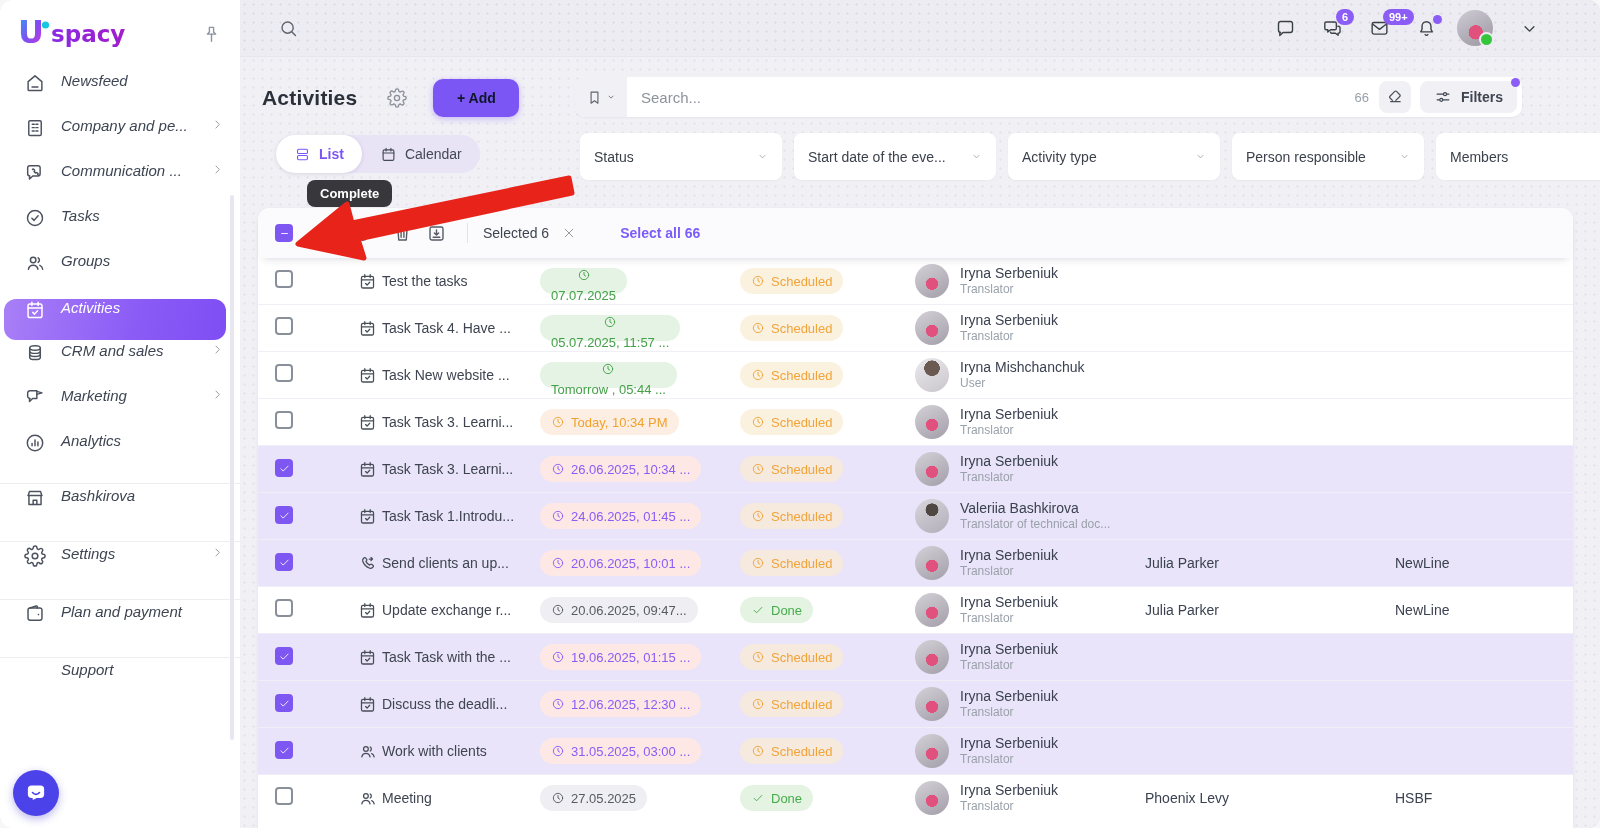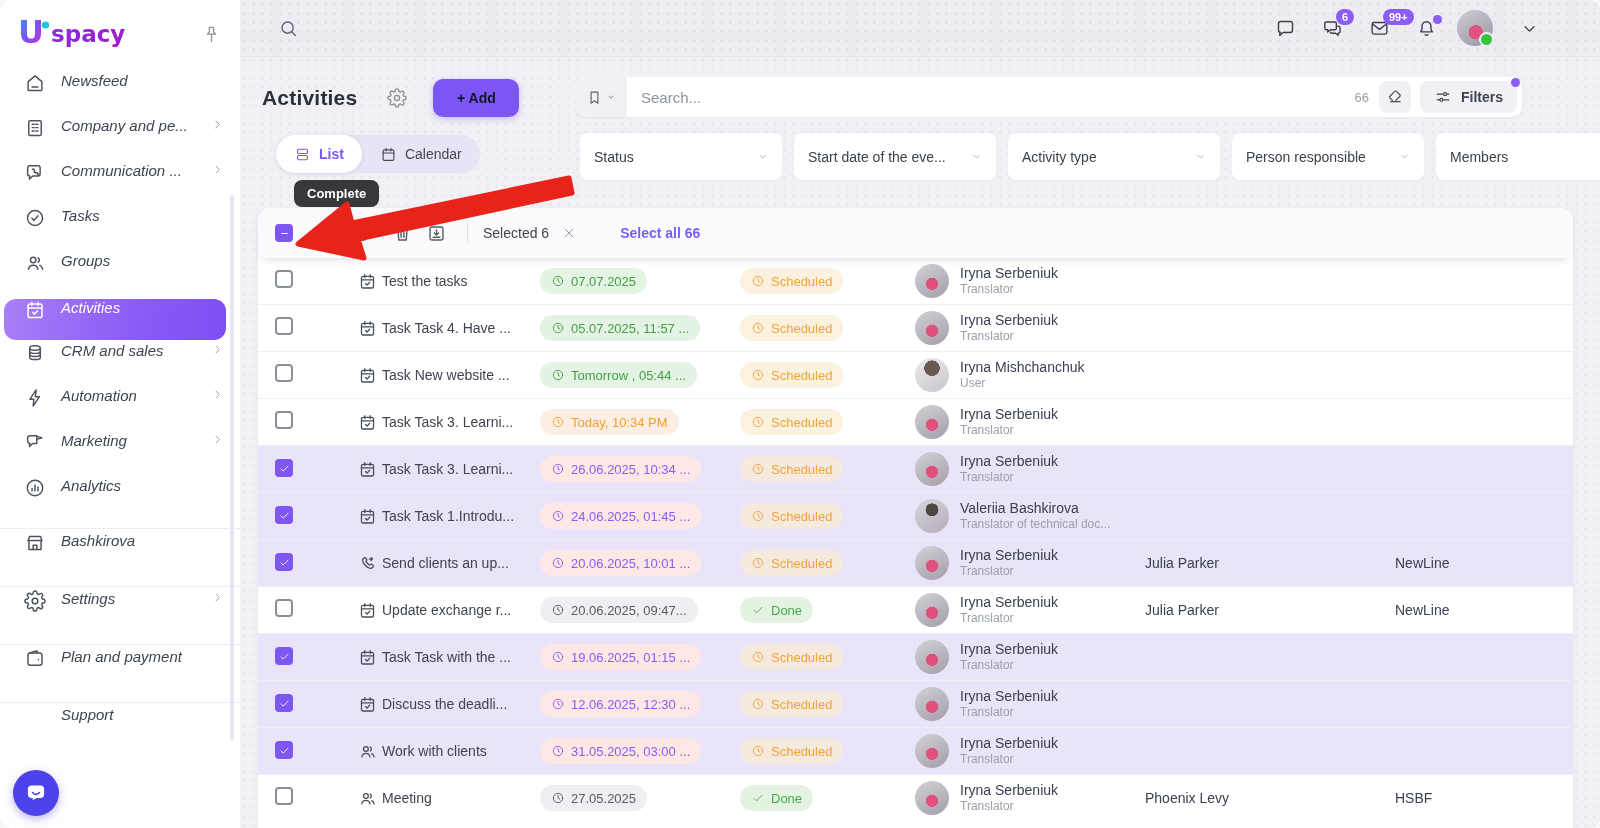--- a/index.html
+++ b/index.html
@@ -81,37 +81,37 @@
   .col-person{flex:0 0 230px;display:flex;align-items:center;gap:11px;}
   .col-participant{flex:0 0 250px;font-size:14px;color:#3a4150;}
   .col-company{flex:1;font-size:14px;color:#3a4150;}
 
   .cbx{width:18px;height:18px;border-radius:4px;border:2px solid #8a909a;background:#fff;display:inline-flex;align-items:center;justify-content:center;cursor:pointer;box-sizing:border-box;}
   .cbx.on,.cbx.ind{background:#7e57f2;border-color:#7e57f2;color:#fff;}
   .cbx .ic{width:13px;height:13px;}
 
   .chip{display:inline-flex;align-items:center;gap:6px;height:26px;border-radius:13px;padding:0 11px;font-size:13px;white-space:nowrap;}
   .chip .ic{width:14px;height:14px;flex:0 0 14px;}
-  .d-green{background:#e4f3e4;color:#43a047;}
+  .d-green{background:#e4f3e4;color:#43a047;flex-direction:column;}
   .d-red{background:#fde8e6;color:#8b5cf6;}
   .d-orange{background:#fdeee3;color:#f0a22c;}
   .d-grey{background:#efeef2;color:#565b63;}
   .s-scheduled{background:#fbf1df;color:#f0a43a;}
   .row.sel .s-scheduled{background:#f6e9dd;}
   .s-done{background:#e4f3e2;color:#47ab4d;}
 
   .avatar{width:34px;height:34px;border-radius:50%;flex:0 0 34px;}
   .av-iryna-s{background:radial-gradient(circle at 50% 58%,#e0517e 0 23%,transparent 24%),linear-gradient(150deg,#d4d1d8 0%,#a39ea8 100%);}
   .av-iryna-m{background:radial-gradient(circle at 50% 30%,#6b5a52 0 26%,transparent 27%),linear-gradient(150deg,#eceaee 0%,#c9c5cc 100%);}
   .av-valeriia{background:radial-gradient(circle at 50% 32%,#4e4742 0 22%,transparent 23%),linear-gradient(150deg,#d9d6dc 0%,#b2adb8 100%);}
   .pcol{display:flex;flex-direction:column;line-height:1.25;}
   .pname{font-size:14px;color:#3a4150;}
   .prole{font-size:12px;color:#9aa1aa;}
 
-  .tooltip{position:absolute;left:54px;top:124px;background:#37373c;color:#fff;font-size:13px;font-weight:bold;padding:6px 13px;border-radius:8px;z-index:9;}
+  .tooltip{position:absolute;left:67px;top:124px;background:#37373c;color:#fff;font-size:13px;font-weight:bold;padding:6px 13px;border-radius:8px;z-index:9;}
   .arrow-svg{position:absolute;left:0;top:0;width:1360px;height:772px;z-index:10;pointer-events:none;}
 
   .ic{display:block;}
 </style>
 </head>
 <body>
 
 <div class="app">
 
   <aside class="sidebar">
@@ -221,33 +221,20 @@
           <span class="side-label">CRM and sales</span>
           <span class="chev">
             <svg class="ic" style="width:15px;height:15px" viewBox="0 0 24 24" fill="none" stroke="currentColor" stroke-width="1.6" stroke-linecap="round" stroke-linejoin="round">
               <path d="M9.5 6.5 15 12l-5.5 5.5"></path>
             </svg>
           </span>
         </div>
         <div class="side-item">
           <span class="side-ic">
             <svg class="ic" style="width:22px;height:22px" viewBox="0 0 24 24" fill="none" stroke="currentColor" stroke-width="1.6" stroke-linecap="round" stroke-linejoin="round">
-              <path d="M13.2 3.2 6.4 13.4h4.4L10 20.8l6.8-10.2h-4.4z"></path>
-            </svg>
-          </span>
-          <span class="side-label">Automation</span>
-          <span class="chev">
-            <svg class="ic" style="width:15px;height:15px" viewBox="0 0 24 24" fill="none" stroke="currentColor" stroke-width="1.6" stroke-linecap="round" stroke-linejoin="round">
-              <path d="M9.5 6.5 15 12l-5.5 5.5"></path>
-            </svg>
-          </span>
-        </div>
-        <div class="side-item">
-          <span class="side-ic">
-            <svg class="ic" style="width:22px;height:22px" viewBox="0 0 24 24" fill="none" stroke="currentColor" stroke-width="1.6" stroke-linecap="round" stroke-linejoin="round">
               <path d="M4 6.6A2.6 2.6 0 0 1 6.6 4H14v8.6H9.4L6 15.8v-3.2h.6A2.6 2.6 0 0 1 4 10z"></path>
               <path d="M14 4.8l5.6 1.6L14 8"></path>
             </svg>
           </span>
           <span class="side-label">Marketing</span>
           <span class="chev">
             <svg class="ic" style="width:15px;height:15px" viewBox="0 0 24 24" fill="none" stroke="currentColor" stroke-width="1.6" stroke-linecap="round" stroke-linejoin="round">
               <path d="M9.5 6.5 15 12l-5.5 5.5"></path>
             </svg>
           </span>

